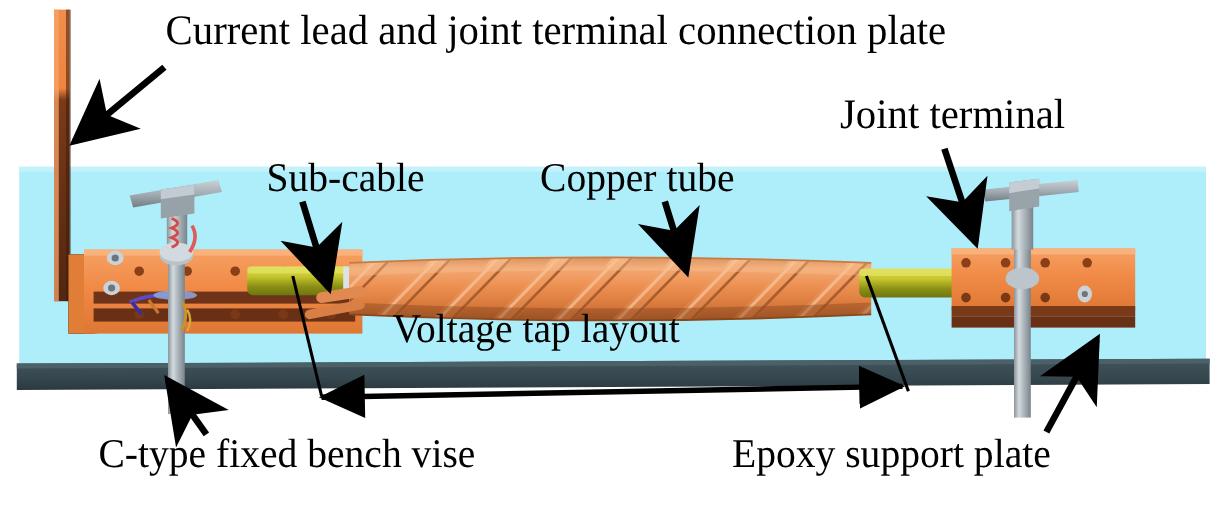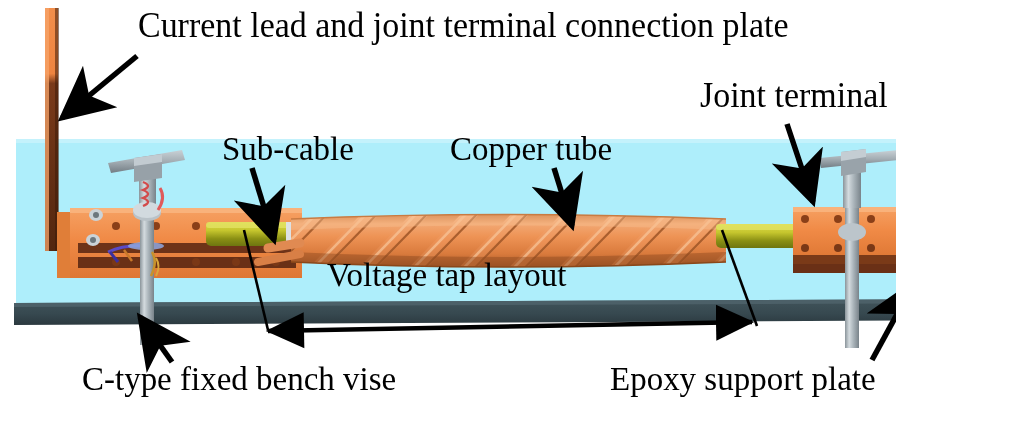--- a/index.html
+++ b/index.html
@@ -2,21 +2,21 @@
 <html><head>
 <meta charset="utf-8">
 <style>
   html, body {
     margin: 0;
     padding: 0;
     background: #ffffff;
   }
   #stage {
     position: relative;
-    width: 896px;
+    width: 1025px;
     height: 442px;
     background: #ffffff;
     overflow: hidden;
     font-family: "Liberation Serif", "DejaVu Serif", serif;
   }
   .lbl {
     position: absolute;
     color: #000000;
     font-family: "Liberation Serif", "DejaVu Serif", serif;
     white-space: nowrap;

